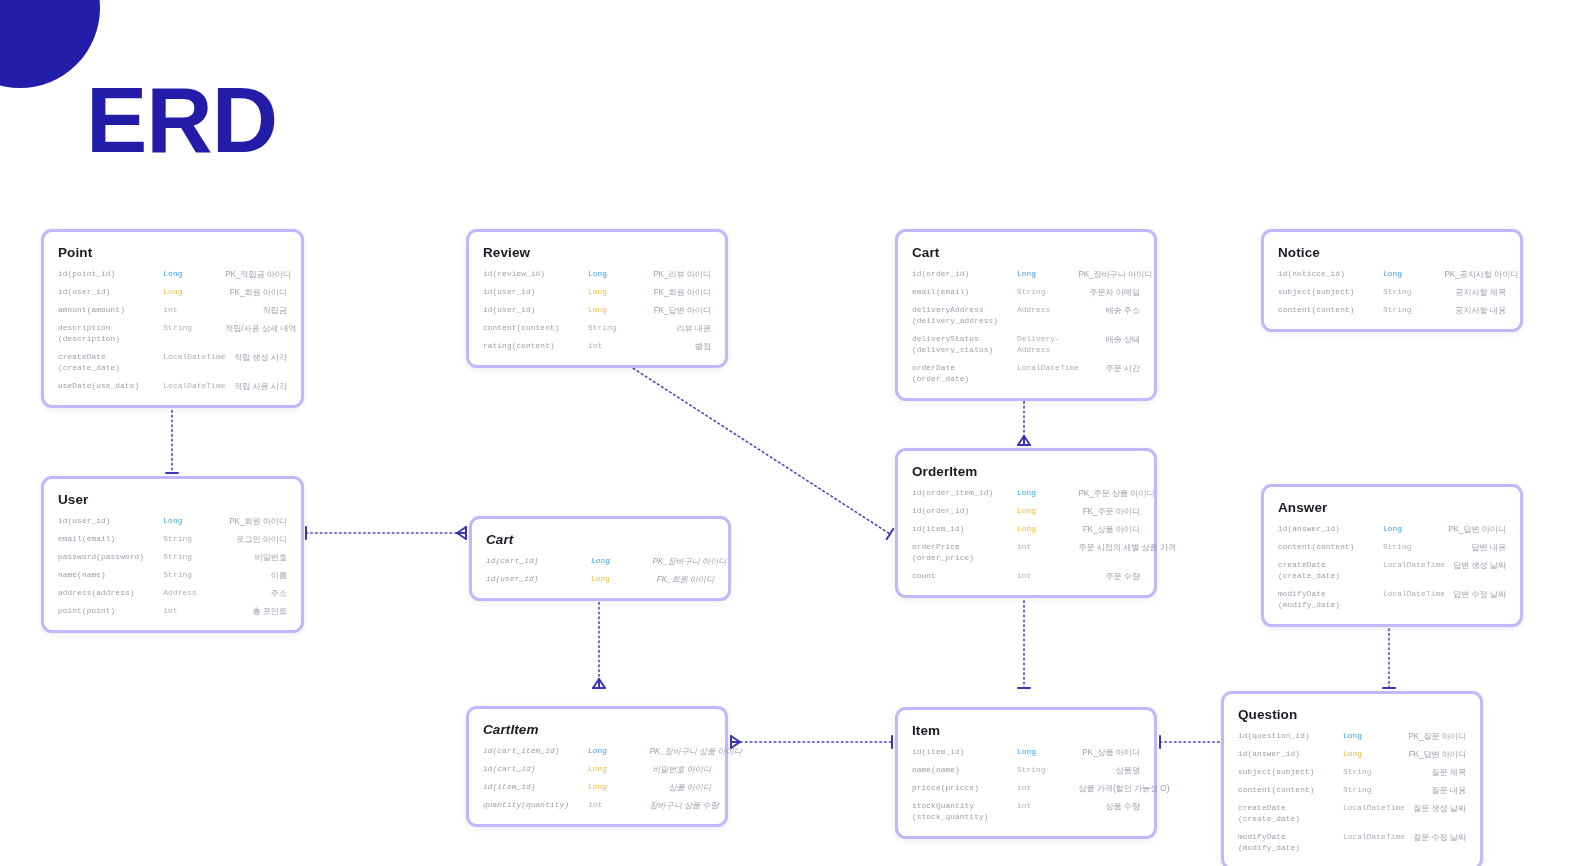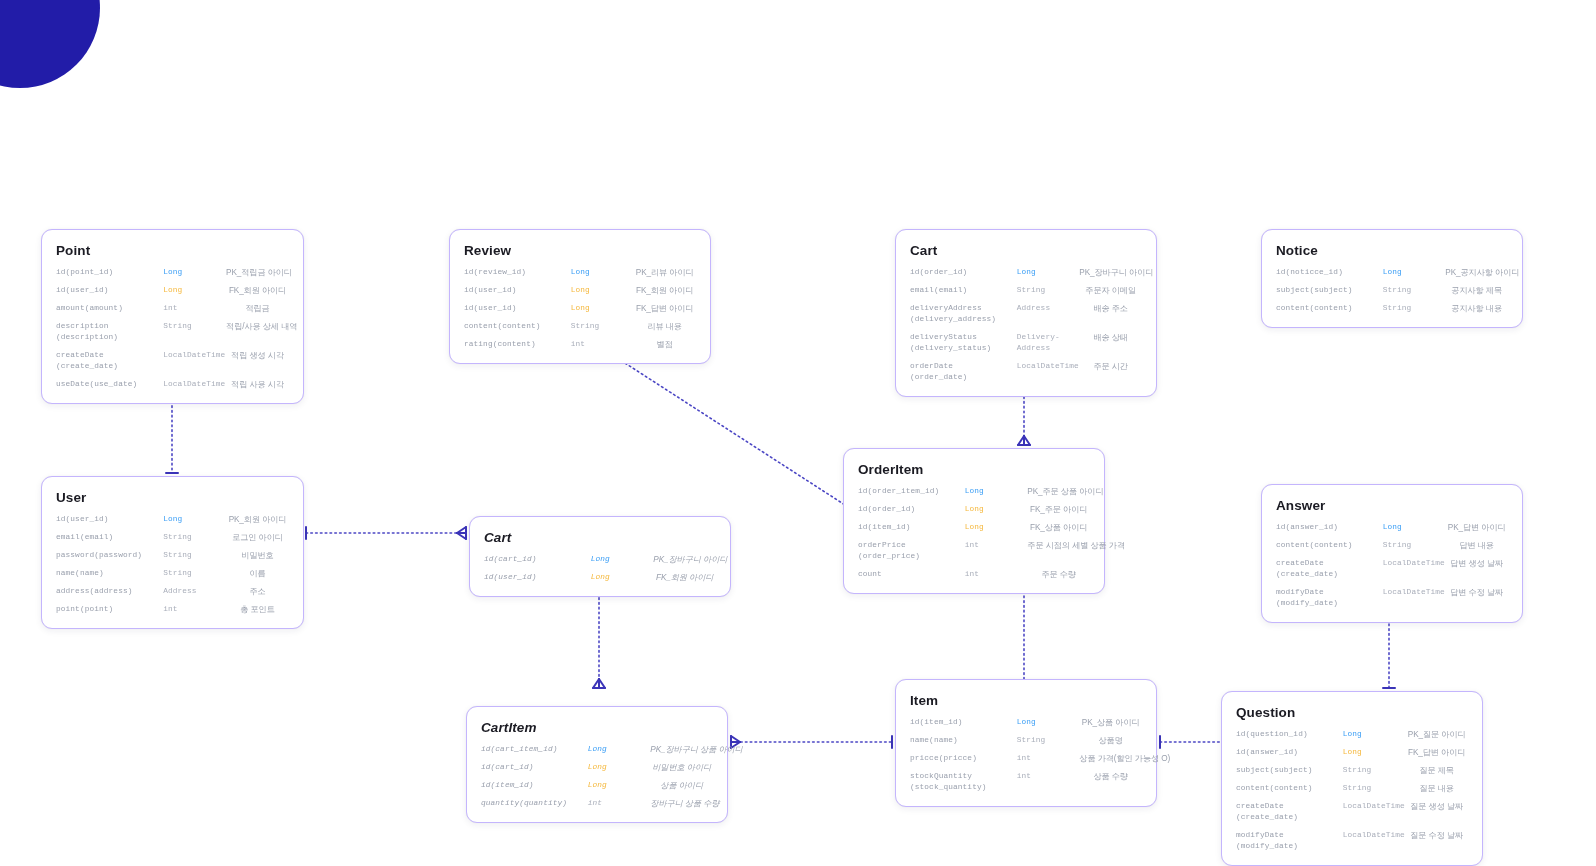--- a/index.html
+++ b/index.html
@@ -59,21 +59,21 @@
     stroke: #3b34b8;
     stroke-width: 2;
     fill: none;
     stroke-linecap: round;
   }
 
   
   .entity {
     position: absolute;
     background: #ffffff;
-    border: 1px solid #c4b5fd;
+    border: 3px solid #c4b5fd;
     border-radius: 11px;
     box-shadow: 0 2px 7px rgba(25,30,70,.07), 0 0 1px rgba(25,30,70,.10);
     padding: 13px 14px 13px 14px;
   }
   .entity-name {
     font-size: 13.5px;
     font-weight: 700;
     color: #1b1b23;
     letter-spacing: .1px;
     margin: 0 0 9px 0;
@@ -103,35 +103,36 @@
     color: #a9aeba;
     font-family: "Liberation Mono", monospace;
     font-size: 7.8px;
     letter-spacing: .1px;
     white-space: pre-line;
   }
   .f-type.pk { color: #3b9ef5; }
   .f-type.fk { color: #f5b83d; }
   .f-desc {
     flex: 1 1 auto;
-    text-align: center;
+    text-align: right;
     color: #9aa0ad;
     font-family: "Liberation Sans", sans-serif;
     font-size: 8.2px;
     letter-spacing: -.1px;
     white-space: nowrap;
   }
 </style>
 </head>
 <body>
 
 <div id="canvas">
 
   <div class="blob"></div>
 
+  <div class="erd-title">ERD</div>
 
   <svg id="links" viewBox="0 0 1596 866" width="1596" height="866">
       <g>
         <line x1="172" y1="377" x2="172" y2="473" class="link-line"></line>
         <line x1="172" y1="386" x2="172" y2="377" class="link-sym"></line>
         <line x1="172" y1="386" x2="166" y2="377" class="link-sym"></line>
         <line x1="172" y1="386" x2="178" y2="377" class="link-sym"></line>
         <line x1="166" y1="377" x2="178" y2="377" class="link-sym"></line>
         <line x1="178" y1="473" x2="166" y2="473" class="link-sym"></line>
       </g>
@@ -257,21 +258,21 @@
           <span class="f-name">address(address)</span>
           <span class="f-type">Address</span>
           <span class="f-desc">주소</span>
         </div>
         <div class="field">
           <span class="f-name">point(point)</span>
           <span class="f-type">int</span>
           <span class="f-desc">총 포인트</span>
         </div>
       </div>
-      <div class="entity" style="left: 449px; top: 229px; width: 262px;">
+      <div class="entity" style="left: 466px; top: 229px; width: 262px;">
         <div class="entity-name">Review</div>
         <div class="field">
           <span class="f-name">id(review_id)</span>
           <span class="f-type pk">Long</span>
           <span class="f-desc">PK_리뷰 아이디</span>
         </div>
         <div class="field">
           <span class="f-name">id(user_id)</span>
           <span class="f-type fk">Long</span>
           <span class="f-desc">FK_회원 아이디</span>
@@ -353,21 +354,21 @@
 Address</span>
           <span class="f-desc">배송 상태</span>
         </div>
         <div class="field">
           <span class="f-name">orderDate
 (order_date)</span>
           <span class="f-type">LocalDateTime</span>
           <span class="f-desc">주문 시간</span>
         </div>
       </div>
-      <div class="entity" style="left: 843px; top: 448px; width: 262px;">
+      <div class="entity" style="left: 895px; top: 448px; width: 262px;">
         <div class="entity-name">OrderItem</div>
         <div class="field">
           <span class="f-name">id(order_item_id)</span>
           <span class="f-type pk">Long</span>
           <span class="f-desc">PK_주문 상품 아이디</span>
         </div>
         <div class="field">
           <span class="f-name">id(order_id)</span>
           <span class="f-type fk">Long</span>
           <span class="f-desc">FK_주문 아이디</span>
@@ -382,21 +383,21 @@
 (order_price)</span>
           <span class="f-type">int</span>
           <span class="f-desc">주문 시점의 세별 상품 가격</span>
         </div>
         <div class="field">
           <span class="f-name">count</span>
           <span class="f-type">int</span>
           <span class="f-desc">주문 수량</span>
         </div>
       </div>
-      <div class="entity" style="left: 895px; top: 679px; width: 262px;">
+      <div class="entity" style="left: 895px; top: 707px; width: 262px;">
         <div class="entity-name">Item</div>
         <div class="field">
           <span class="f-name">id(item_id)</span>
           <span class="f-type pk">Long</span>
           <span class="f-desc">PK_상품 아이디</span>
         </div>
         <div class="field">
           <span class="f-name">name(name)</span>
           <span class="f-type">String</span>
           <span class="f-desc">상품명</span>

